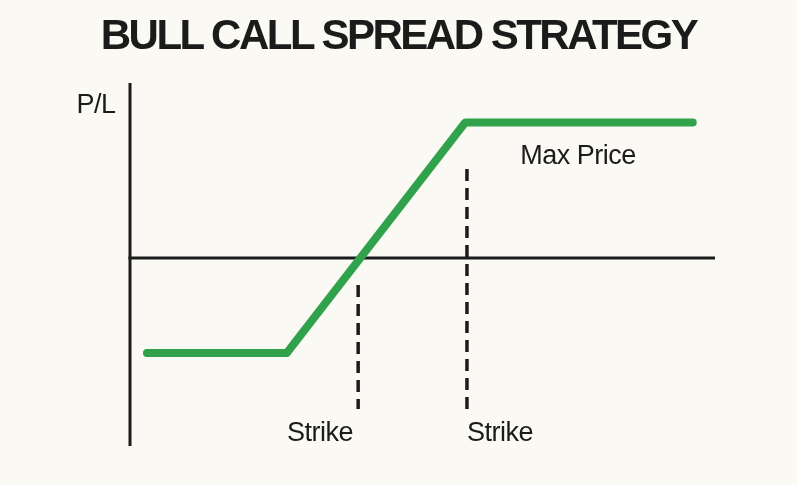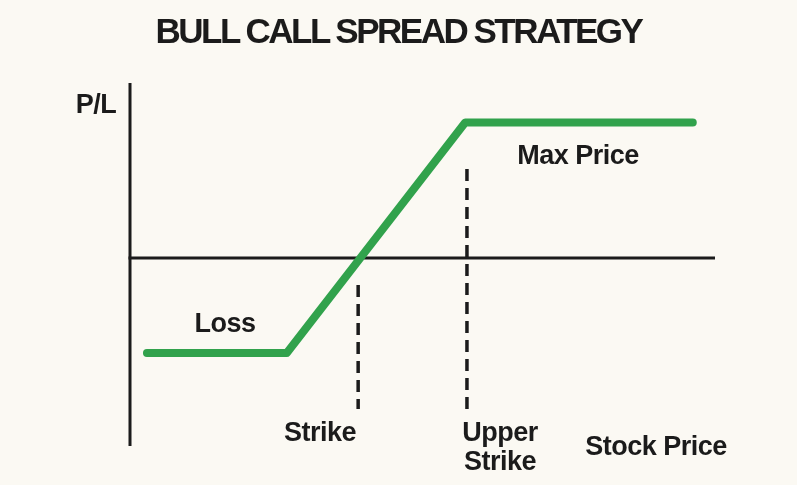--- a/index.html
+++ b/index.html
@@ -14,30 +14,30 @@
     color: var(--ink);
   }
   .stage { position: absolute; inset: 0; }
   svg.diagram { position: absolute; left: 0; top: 0; }
 
   .title {
     position: absolute;
     left: 0; right: 0; top: 11px;
     margin: 0;
     text-align: center;
-    font-size: 35px;
+    font-size: 42px;
     font-weight: bold;
     letter-spacing: -2.5px;
     white-space: nowrap;
   }
 
   .lbl {
     position: absolute;
     font-size: 27px;
-    font-weight: bold;
+    font-weight: normal;
     letter-spacing: -0.5px;
     line-height: 29px;
     white-space: nowrap;
     transform: translateX(-50%);
   }
   .lbl.two-line { text-align: center; }
   .lbl.two-line span { display: block; }
 
   .axis   { stroke: var(--ink); stroke-width: 3; fill: none; }
   .dash   { stroke: var(--ink); stroke-width: 3.5; fill: none; stroke-dasharray: 12 7; }
@@ -55,26 +55,23 @@
     <line id="xaxis" class="axis" x1="128.5" y1="258" x2="715" y2="258"></line>
     <line id="dash0" class="dash" x1="358.15" y1="285" x2="358.15" y2="409"></line>
     <line id="dash1" class="dash" x1="466.96" y1="169" x2="466.96" y2="409"></line>
     <polyline id="payoff" class="payoff" points="146.965,353 286.78,353 465.20500000000004,122.5 692.77,122.5" stroke="#31A24C"></polyline>
   </svg>
 
   <div class="lbl" style="left:96px; top:90px;">P/L</div>
 
   <div class="lbl" style="left:578px; top:141px;">Max Price</div>
 
-  <div class="lbl" style="left:225px; top:309px;">Loss</div>
 
   <div class="lbl two-line" style="left:320px; top:418px;">
     <span>Strike</span>
   </div>
 
   <div class="lbl two-line" style="left:500px; top:418px;">
-    <span>Upper</span>
     <span>Strike</span>
   </div>
 
-  <div class="lbl" style="left:656px; top:432px;">Stock Price</div>
 
 </div>
 
 </body></html>

